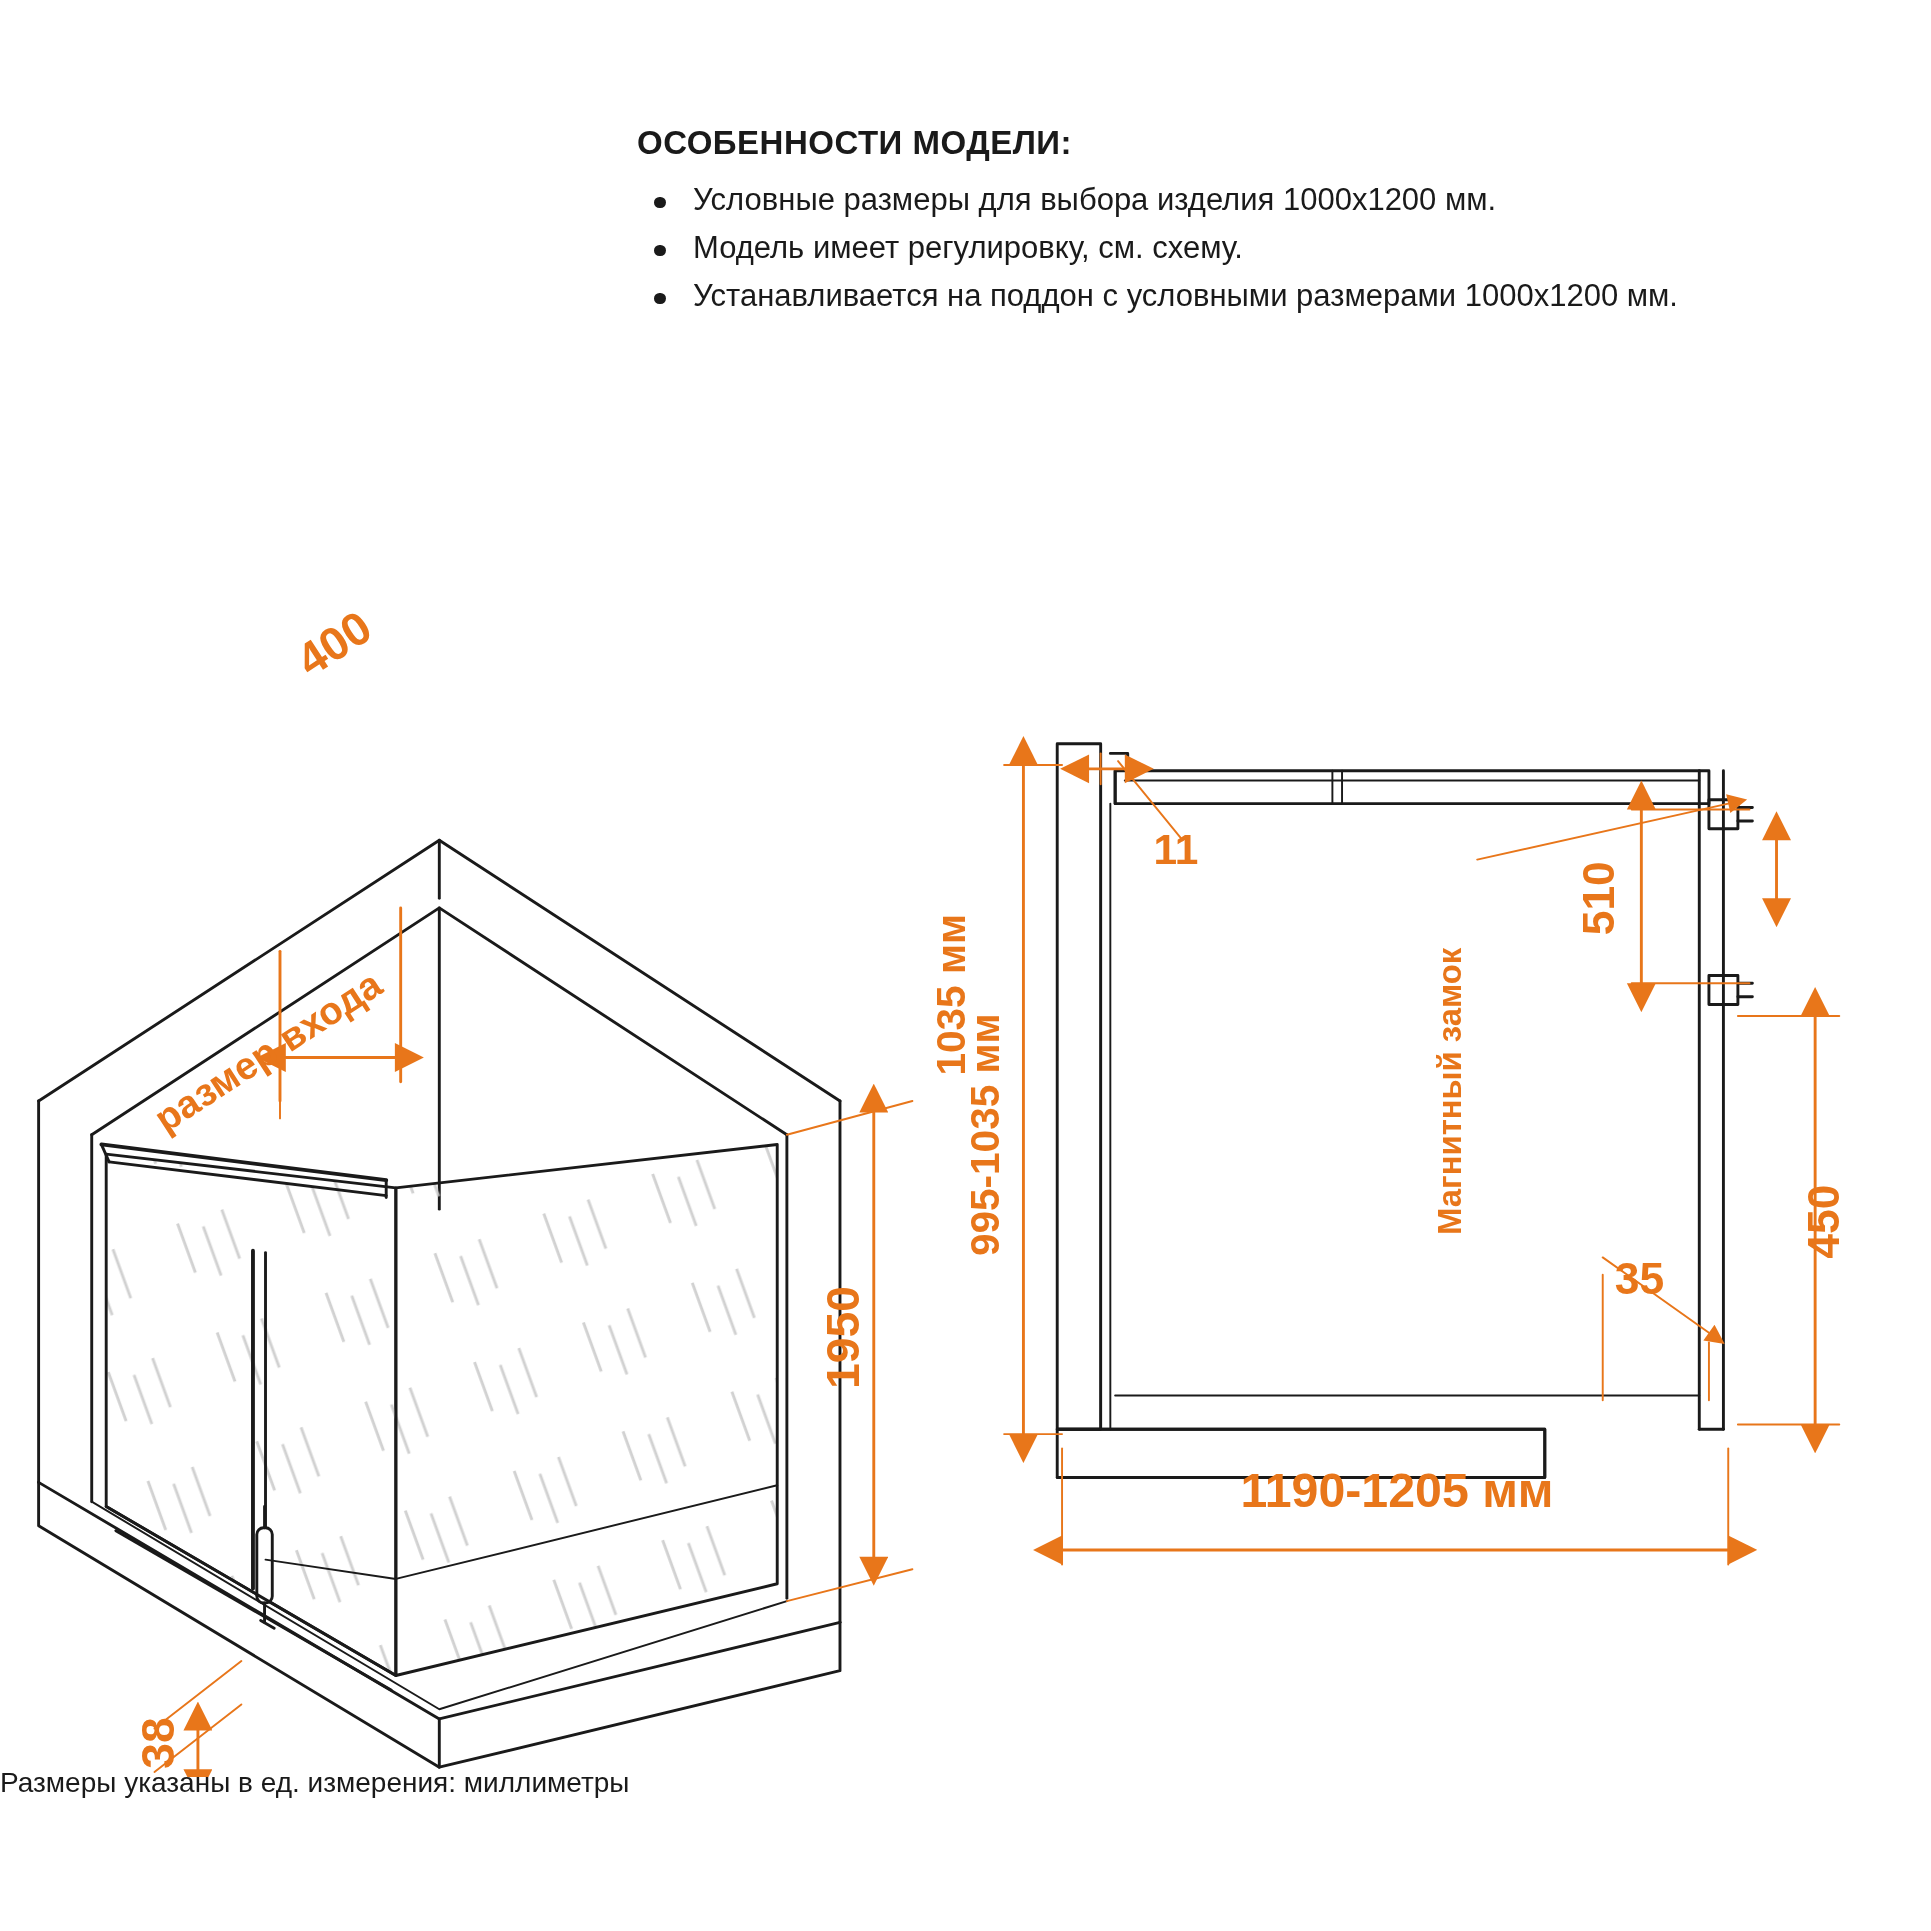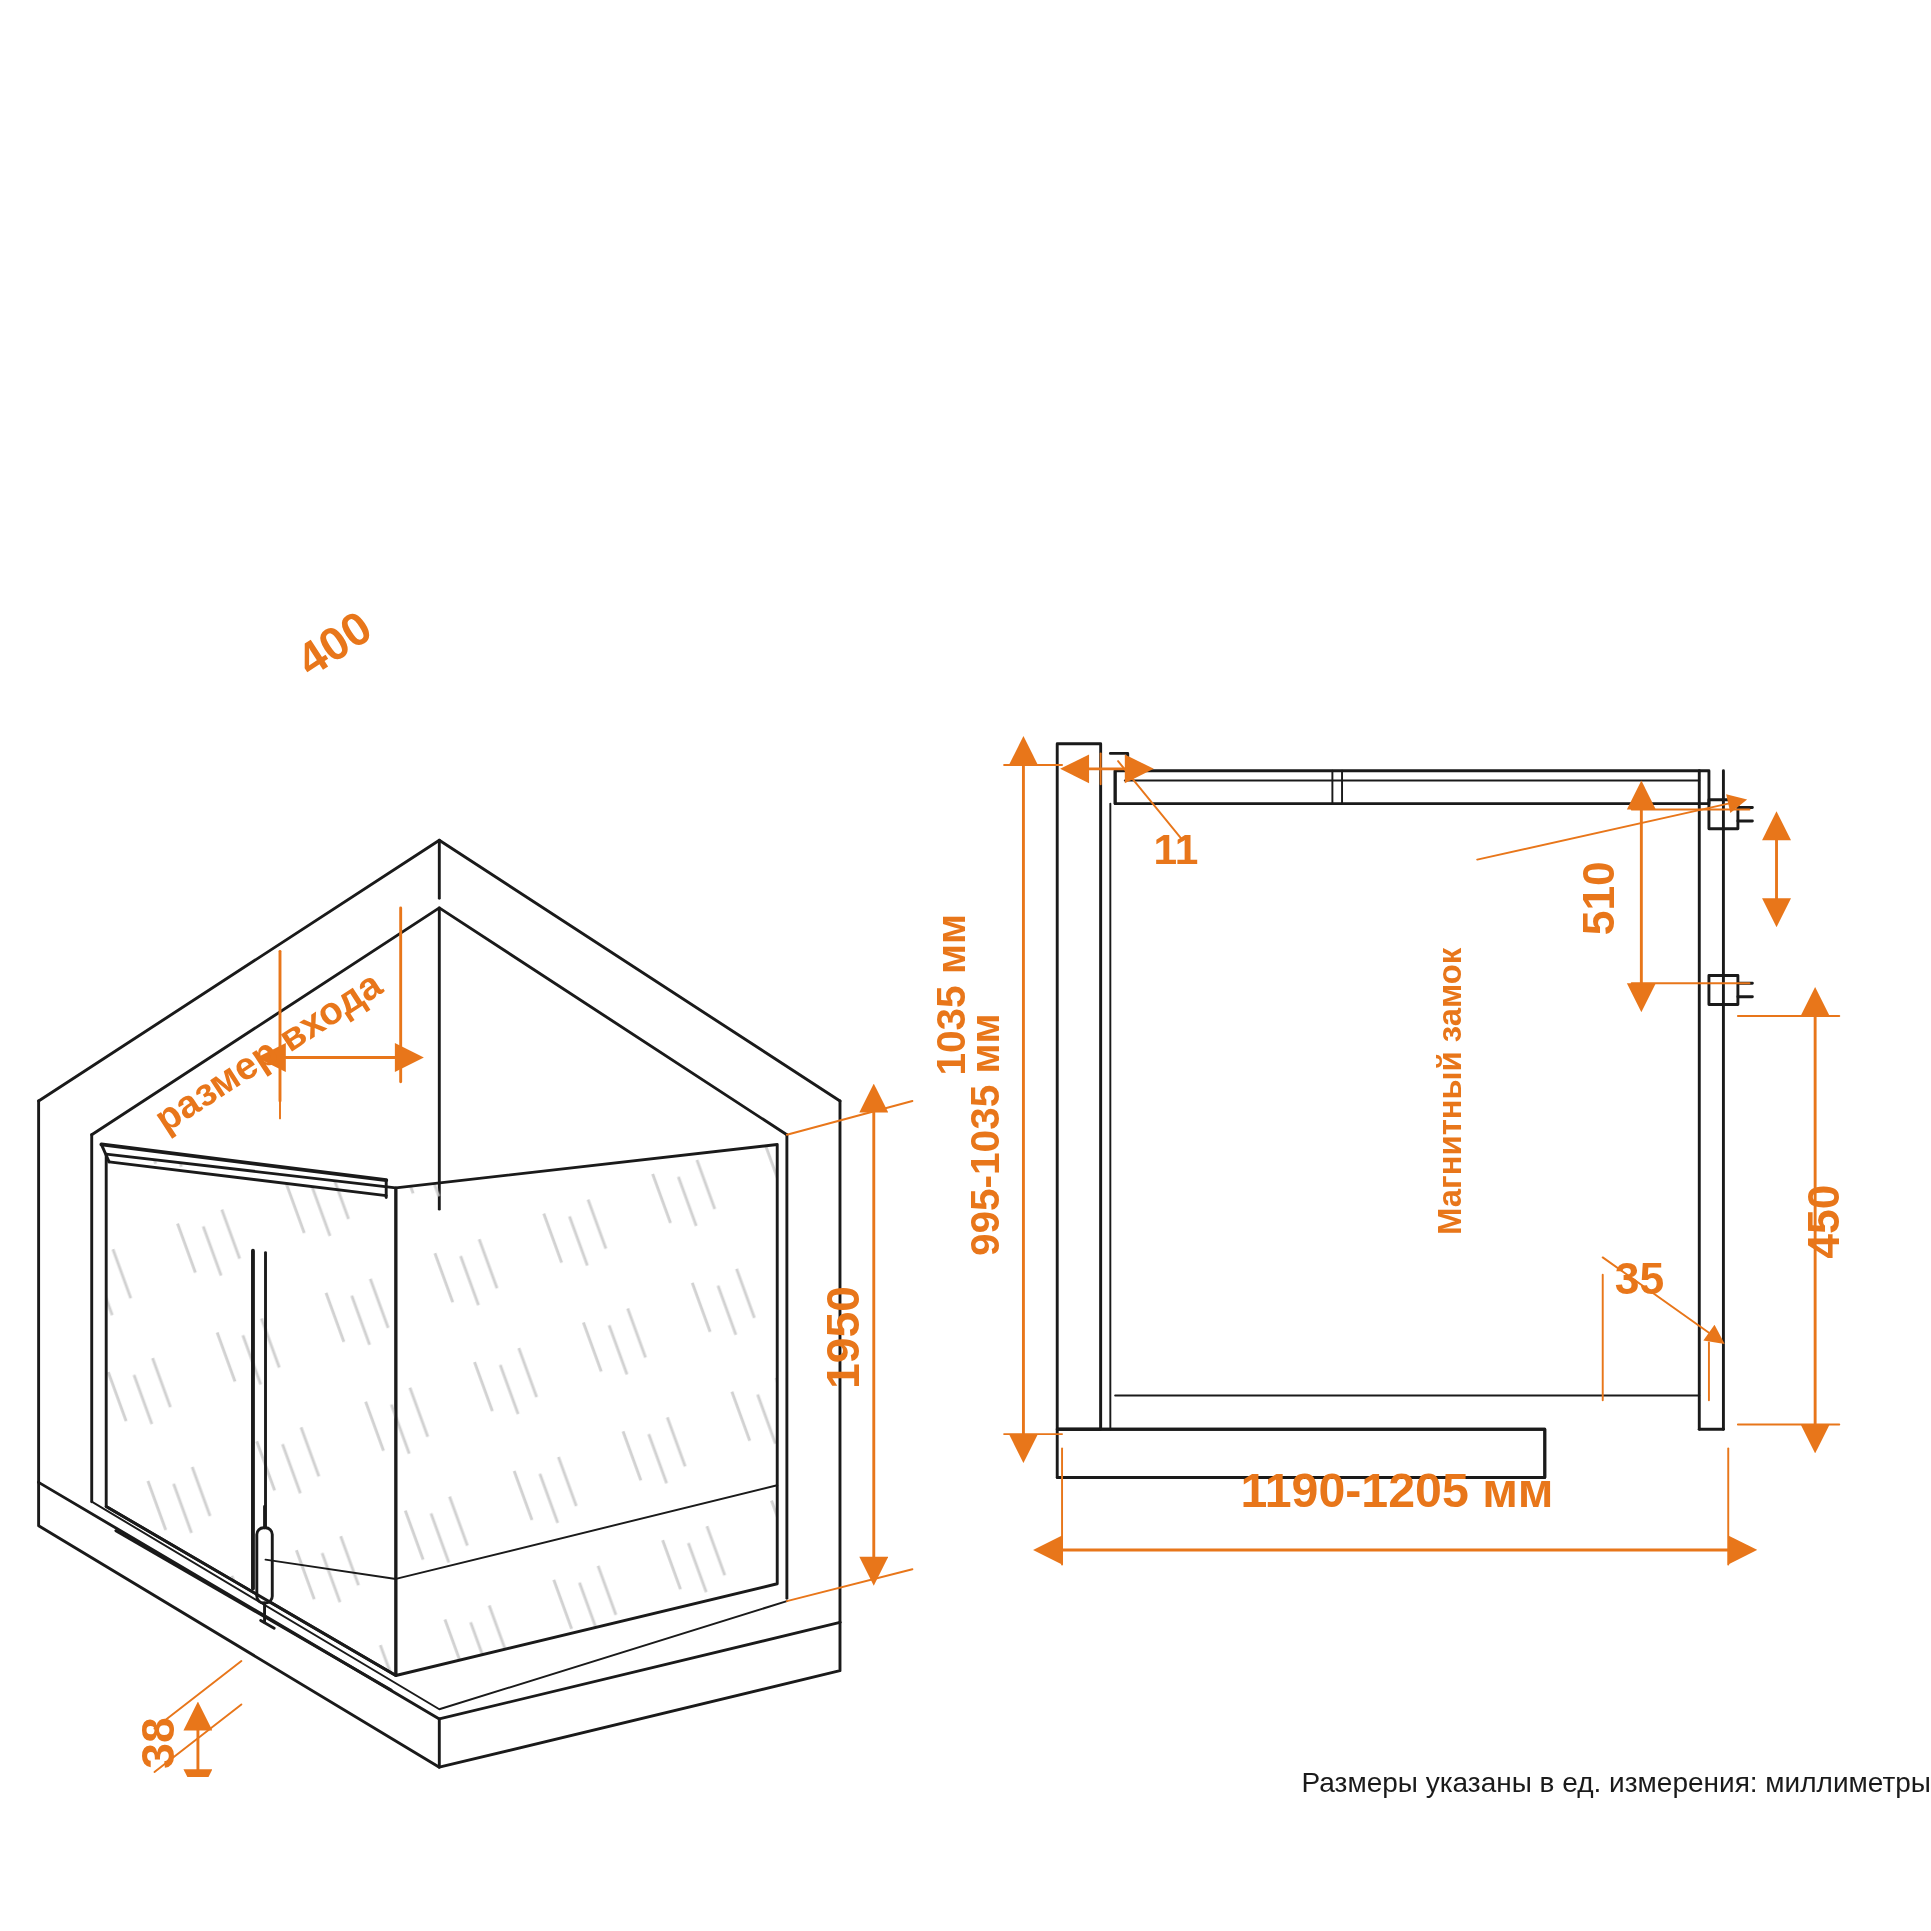--- a/index.html
+++ b/index.html
@@ -31,31 +31,39 @@
     width:11.6px;height:11.6px;
     border-radius:50%;
     background:#1a1a1a;
   }
 
   
   .drawing{position:absolute;left:0;top:425px;width:1931px;height:1352px;}
 
   .footnote{
     position:absolute;left:0;top:1767px;width:1931px;
-    text-align:right;font-size:28px;color:#1a1a1a;
+    text-align:left;font-size:28px;color:#1a1a1a;
   }
 
   svg text{font-family:"Liberation Sans",sans-serif;}
   .dim{fill:#E8761A;font-weight:bold;}
 </style>
 </head>
 <body>
 
 <div class="root">
 
+  <div class="features">
+    <h1>ОСОБЕННОСТИ МОДЕЛИ:</h1>
+    <ul>
+      <li>Условные размеры для выбора изделия 1000х1200 мм.</li>
+      <li>Модель имеет регулировку, см. схему.</li>
+      <li>Устанавливается на поддон с условными размерами 1000х1200 мм.</li>
+    </ul>
+  </div>
 
   <div class="drawing">
   <svg width="1931" height="1352" viewBox="0 0 2000 1400" xmlns="http://www.w3.org/2000/svg">
     <defs>
       <marker id="arrL" markerWidth="12" markerHeight="12" refX="10" refY="5" orient="auto">
         <path d="M10,0 L0,5 L10,10 z" fill="#E8761A"></path>
       </marker>
       <marker id="arrR" markerWidth="12" markerHeight="12" refX="2" refY="5" orient="auto">
         <path d="M2,0 L12,5 L2,10 z" fill="#E8761A"></path>
       </marker>

